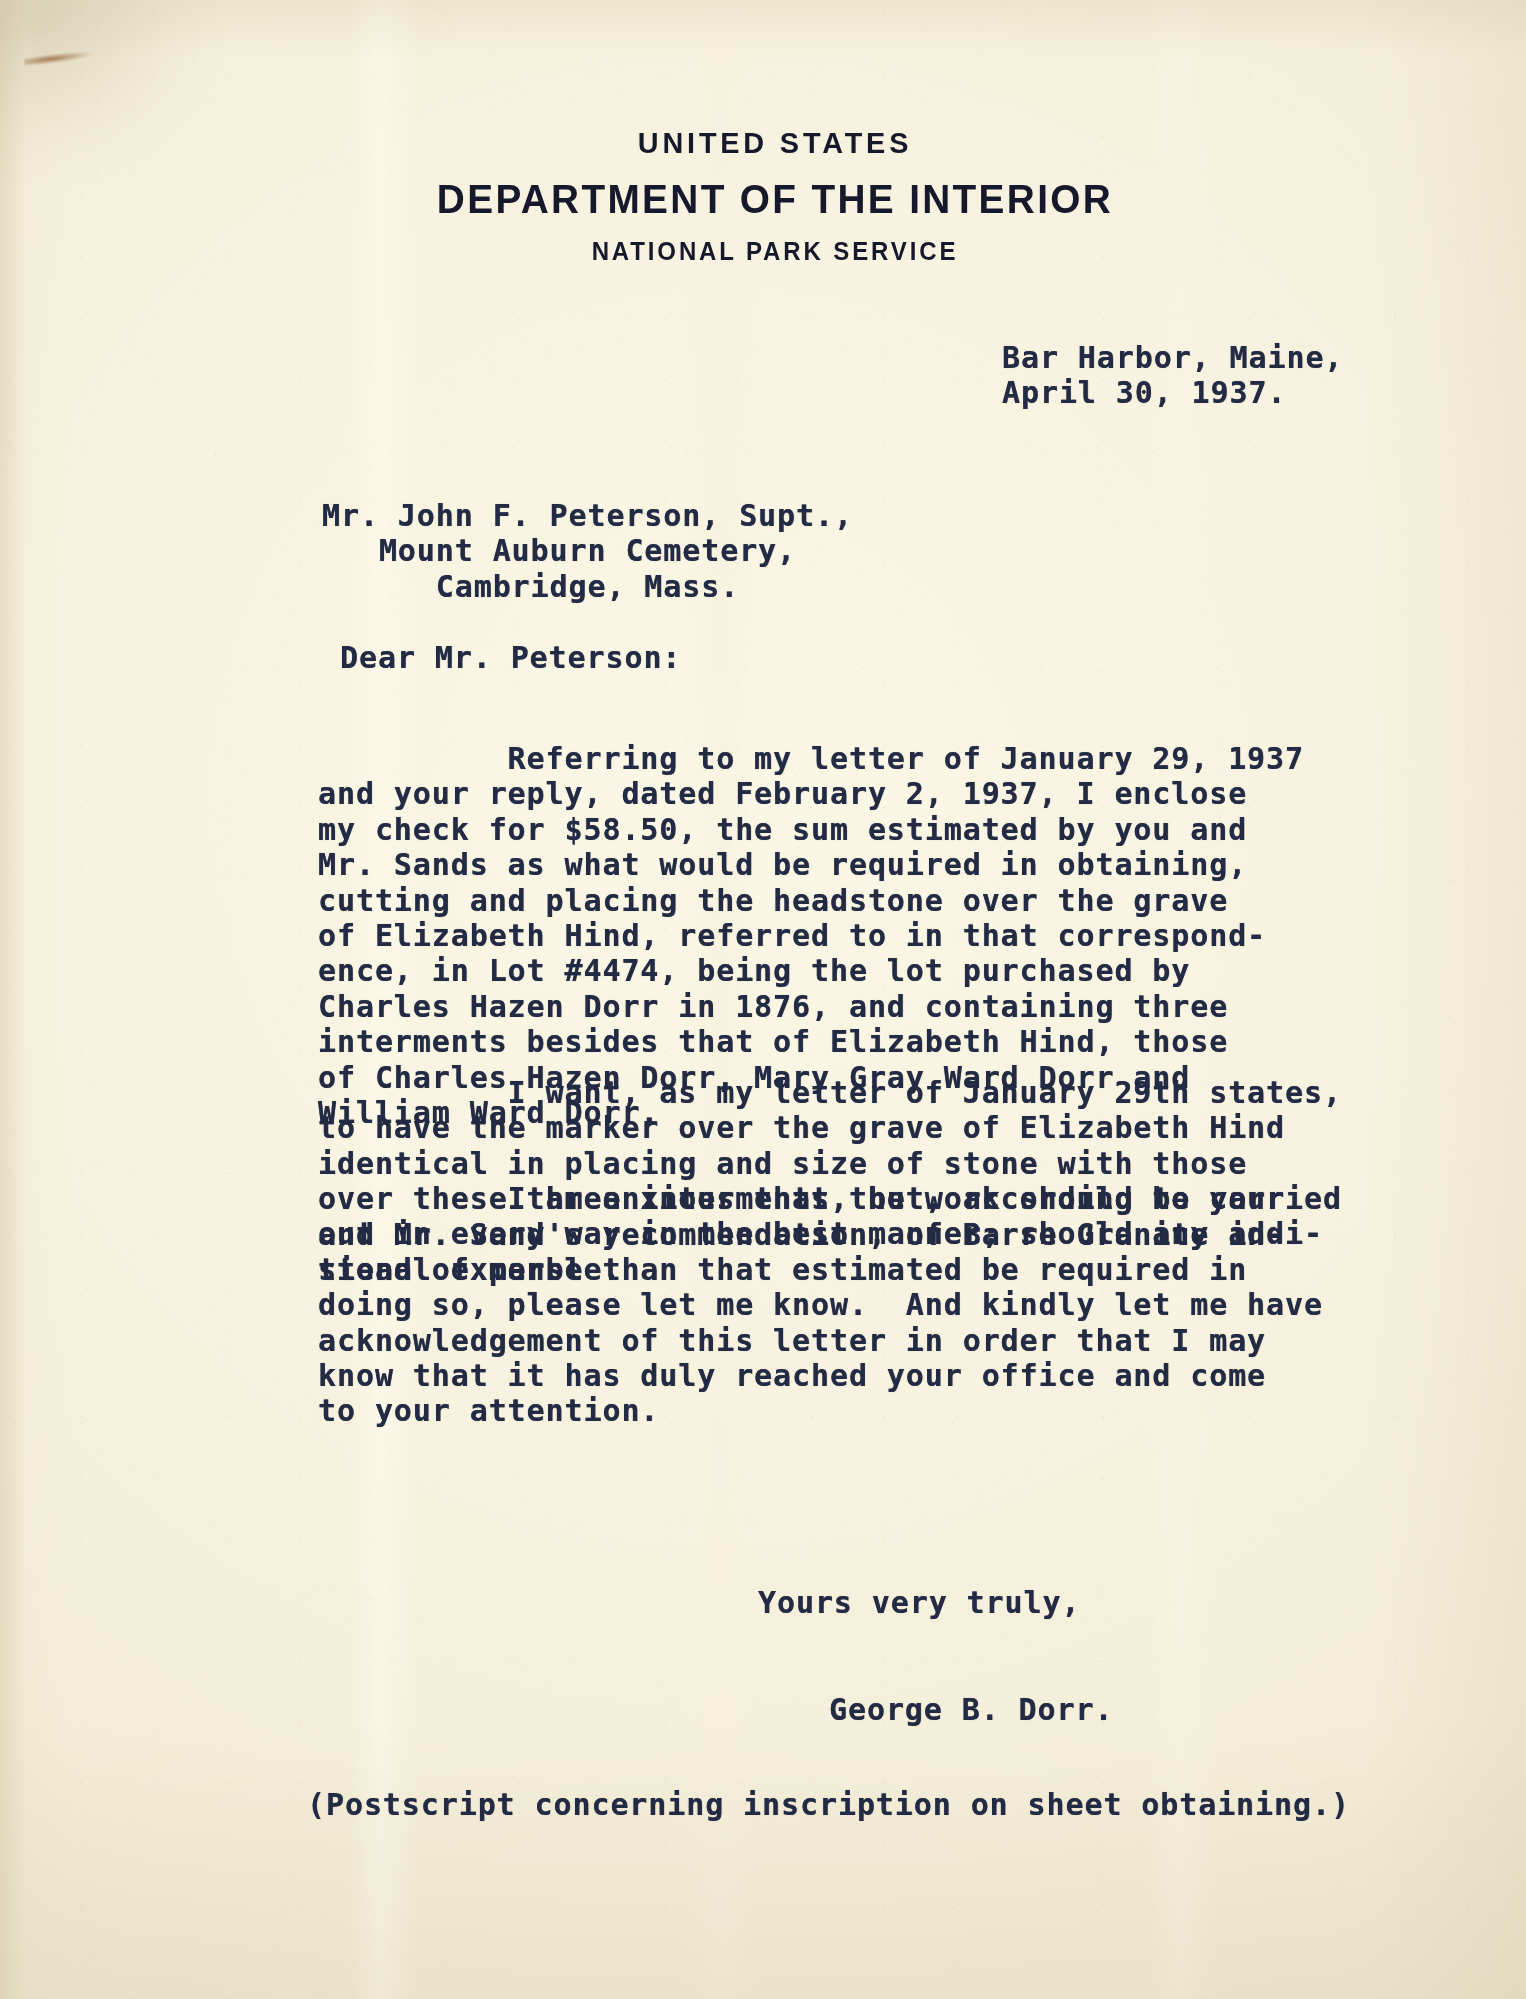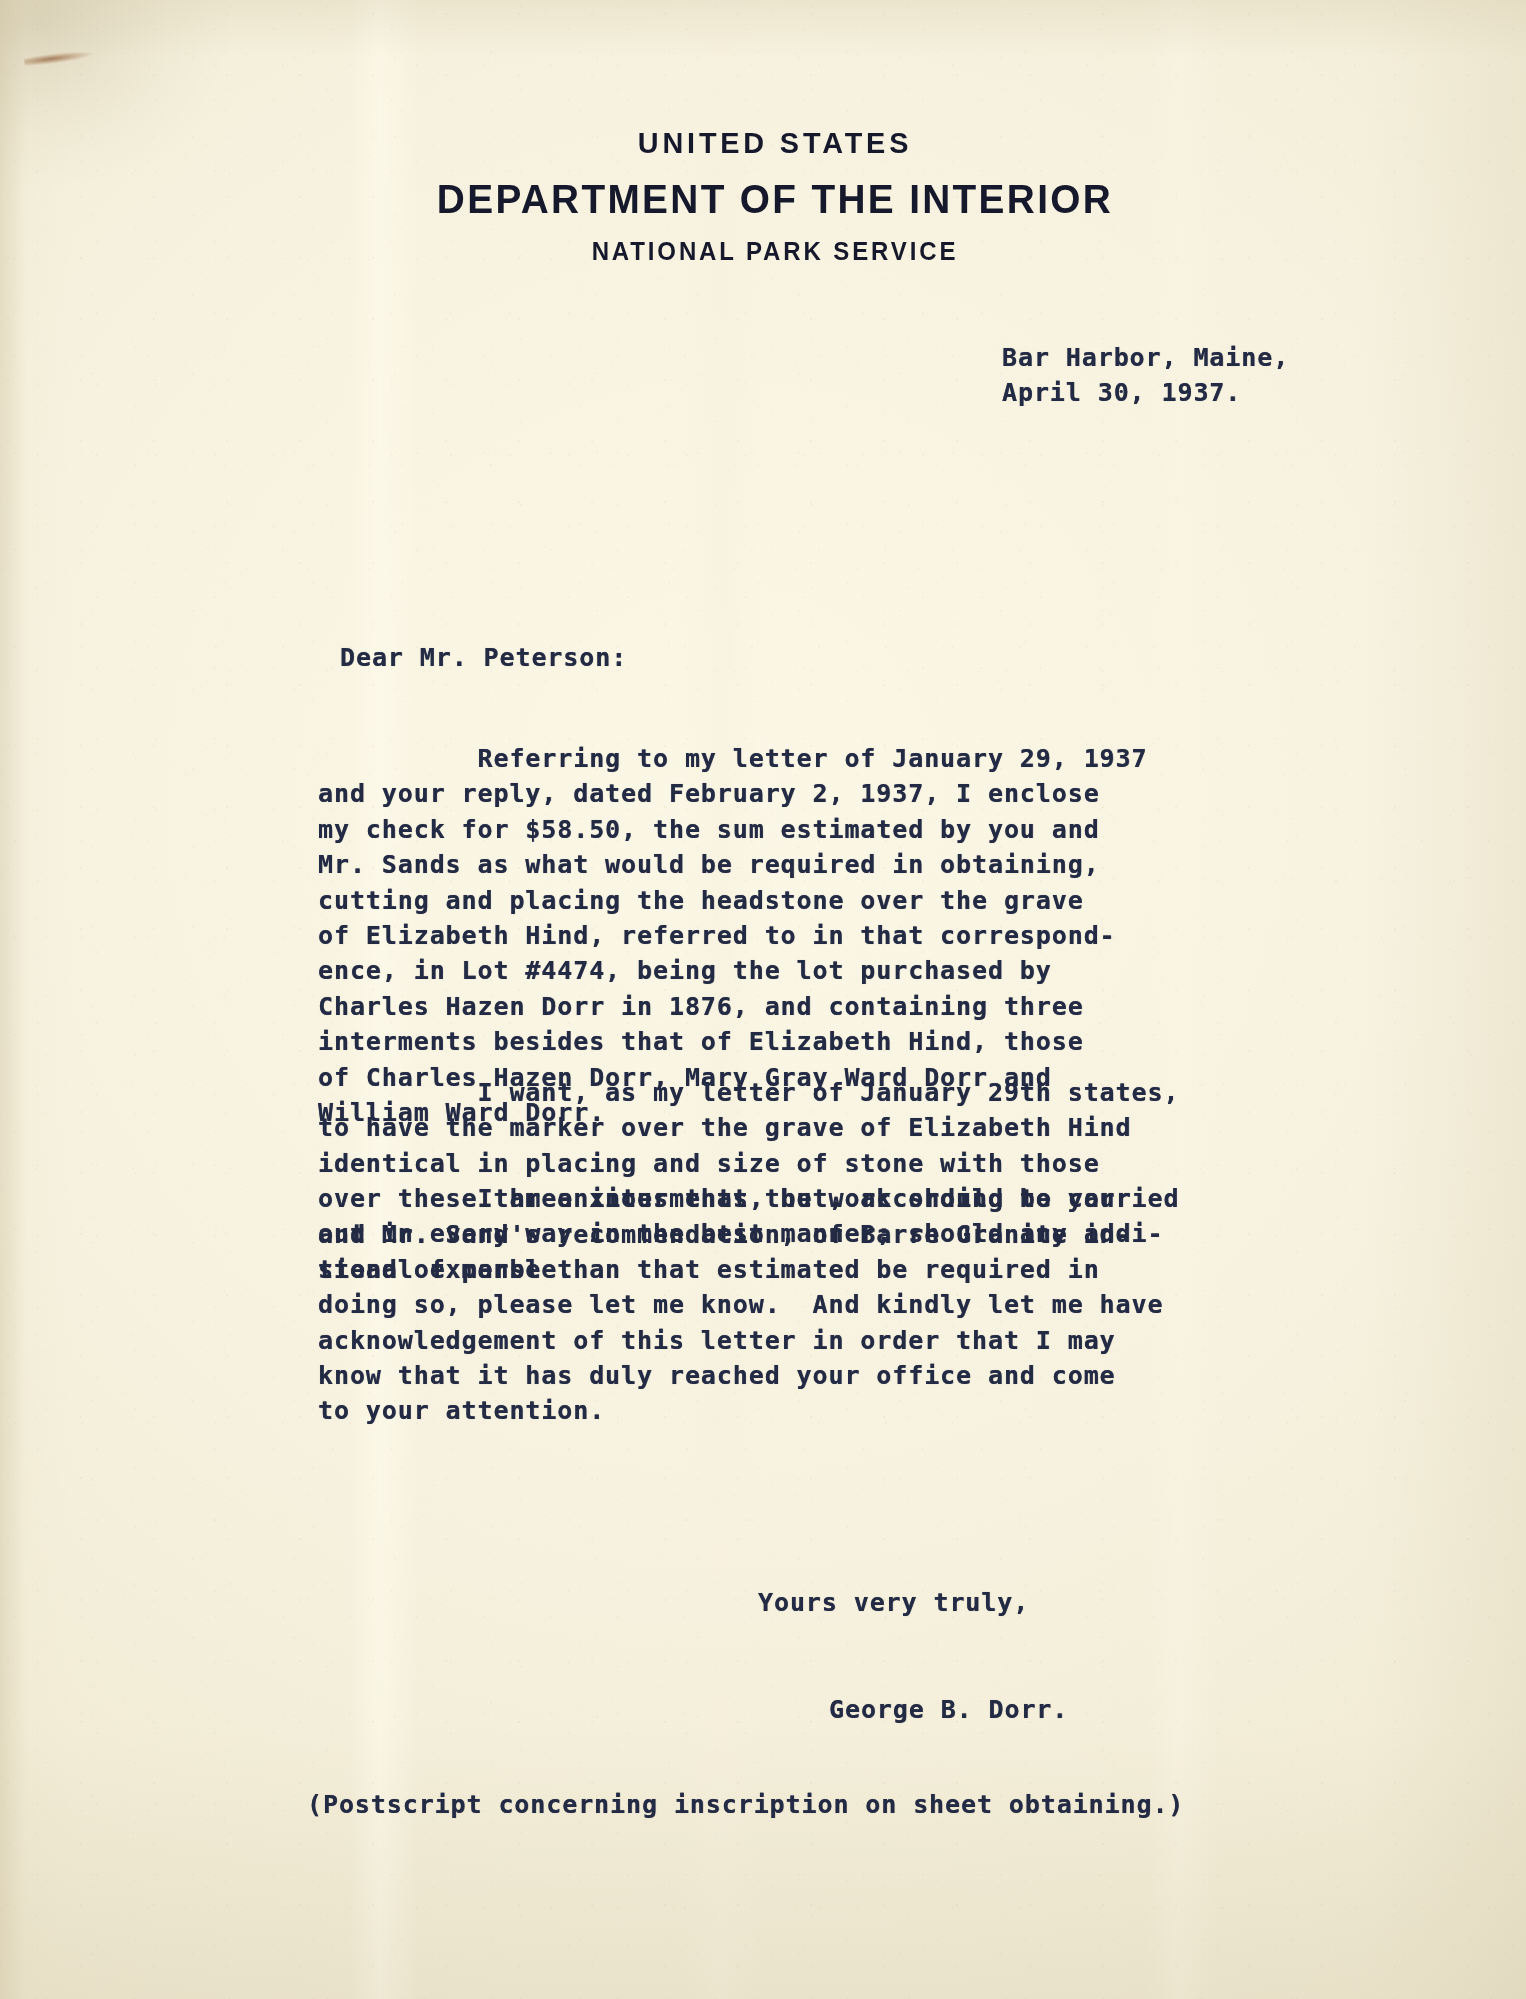--- a/index.html
+++ b/index.html
@@ -154,21 +154,21 @@
     font-size: 25px;
     letter-spacing: 3.0px;
     transform: scaleX(0.96);
   }
 
   
   .tw {
     position: absolute;
     font-family: "DejaVu Sans Mono", monospace;
     font-weight: 700;
-    font-size: 25px;
+    font-size: 30px;
     line-height: 35.4px;
     letter-spacing: 0.9px;
     color: #232a44;
     white-space: pre;
     text-shadow:
       0 0 0.7px rgba(35,42,68,0.55),
       0.35px 0.25px 0.5px rgba(40,46,74,0.3);
   }
 
   .dateline   { left: 1002px; top: 340px; }
@@ -205,20 +205,23 @@
 
     <div class="letterhead">
       <div class="lh-line lh-1">UNITED STATES</div>
       <div class="lh-line lh-2">DEPARTMENT OF THE INTERIOR</div>
       <div class="lh-line lh-3">NATIONAL PARK SERVICE</div>
     </div>
 
     <div class="tw dateline"><span>Bar Harbor, Maine,</span>
 <span>April 30, 1937.</span></div>
 
+    <div class="tw inside-add"><span>Mr. John F. Peterson, Supt.,</span>
+<span>   Mount Auburn Cemetery,</span>
+<span>      Cambridge, Mass.</span></div>
 
     <div class="tw salutation">Dear Mr. Peterson:</div>
 
     <div class="tw para para-1">          Referring to my letter of January 29, 1937
 and your reply, dated February 2, 1937, I enclose
 my check for $58.50, the sum estimated by you and
 Mr. Sands as what would be required in obtaining,
 cutting and placing the headstone over the grave
 of Elizabeth Hind, referred to in that correspond-
 ence, in Lot #4474, being the lot purchased by

